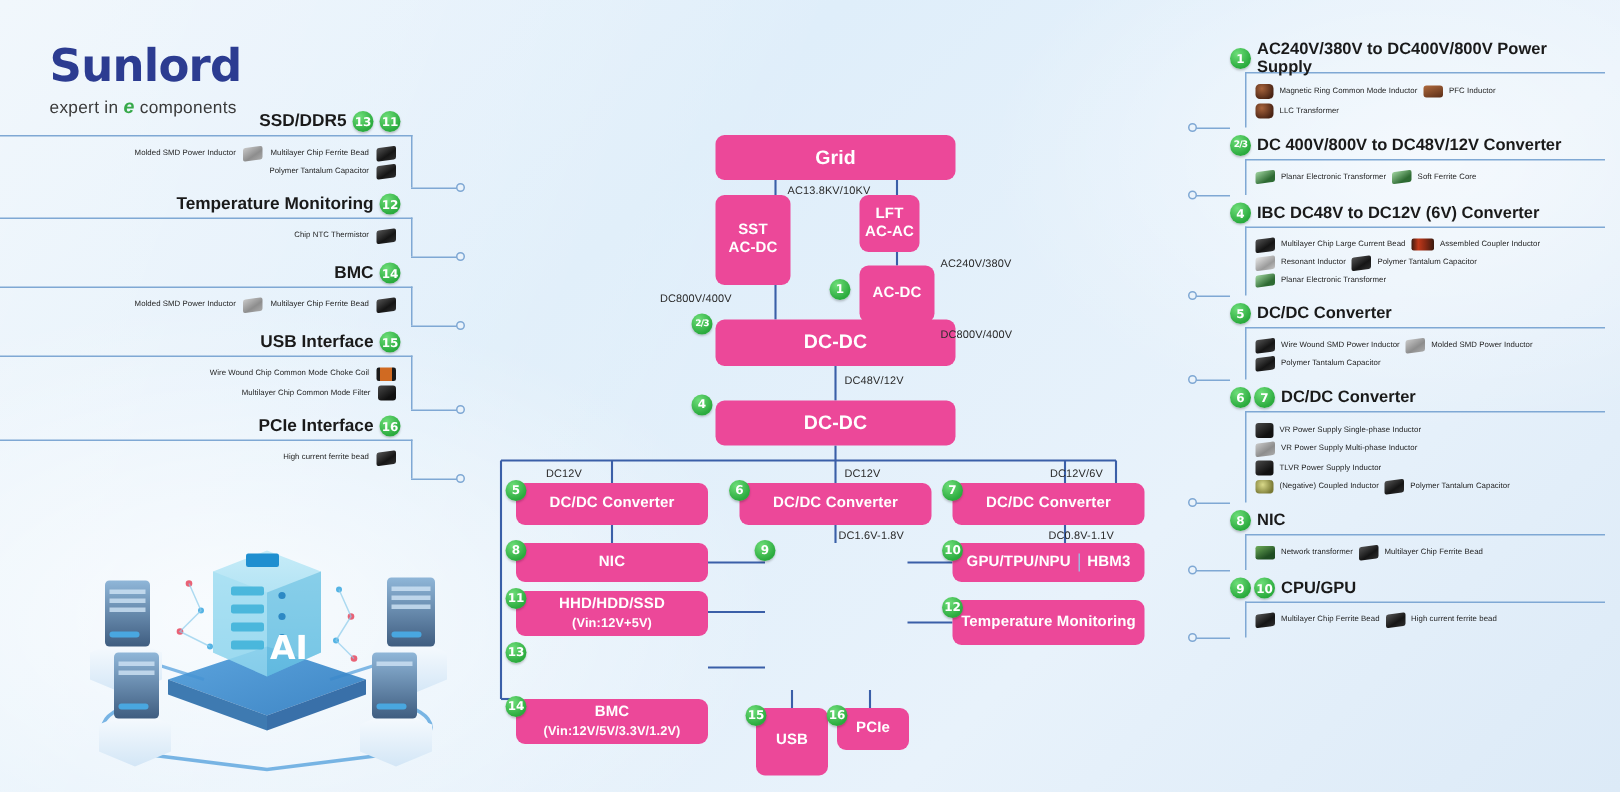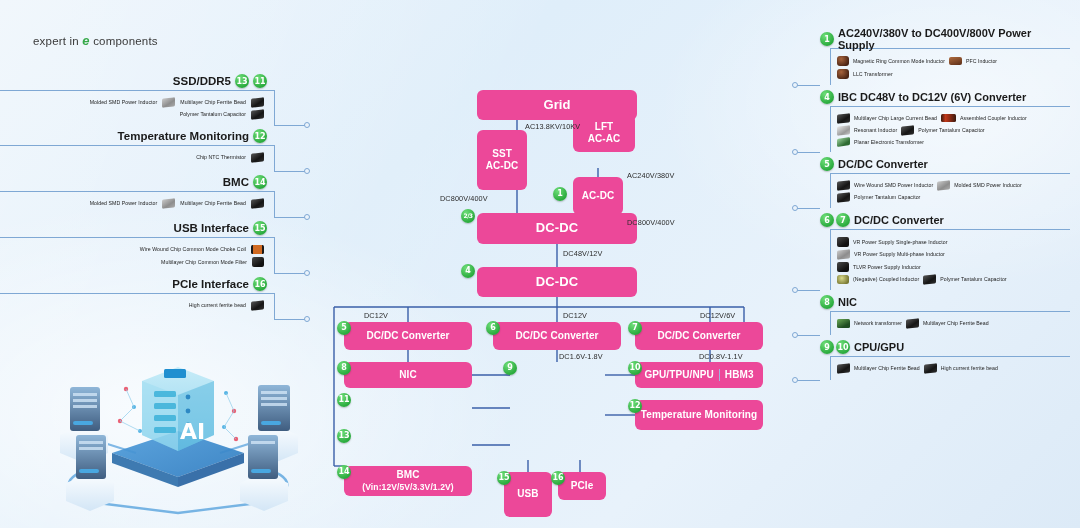--- a/index.html
+++ b/index.html
@@ -140,20 +140,21 @@
 
   
   #illus { position: absolute; left: 28px; top: 335px; width: 300px; height: 193px; }
 </style>
 </head>
 <body>
 
 <div class="bg-sheen"></div>
 
 <div id="logo">
+  <div class="logo-main">Sunlord</div>
   <div class="logo-sub"><span>expert in </span><span class="logo-e">e</span><span> components</span></div>
 </div>
 
 <div id="left-panel">
     <div class="lgroup">
       <div class="lhead">
         <span>SSD/DDR5</span>
         <span class="bdg">13</span>
         <span class="bdg">11</span>
       </div>
@@ -281,37 +282,41 @@
     </g>
   </svg>
 
   <div class="blk lg" style="left:157px;top:12px;width:160px;height:30px;">Grid</div>
 
   <div class="blk" style="left:157px;top:52px;width:50px;height:60px;">
     <span>SST</span>
     <span>AC-DC</span>
   </div>
 
-  <div class="blk" style="left:253px;top:36px;width:62px;height:38px;">
+  <div class="blk" style="left:253px;top:52px;width:40px;height:38px;">
     <span>LFT</span>
     <span>AC-AC</span>
   </div>
 
   <div class="blk" style="left:253px;top:99px;width:50px;height:38px;">AC-DC</div>
 
   <div class="blk lg" style="left:157px;top:135px;width:160px;height:31px;">DC-DC</div>
 
   <div class="blk lg" style="left:157px;top:189px;width:160px;height:30px;">DC-DC</div>
 
   <div class="blk" style="left:24px;top:244px;width:128px;height:28px;">DC/DC Converter</div>
   <div class="blk" style="left:173px;top:244px;width:128px;height:28px;">DC/DC Converter</div>
   <div class="blk" style="left:315px;top:244px;width:128px;height:28px;">DC/DC Converter</div>
 
   <div class="blk" style="left:24px;top:284px;width:128px;height:26px;">NIC</div>
 
+  <div class="blk" style="left:24px;top:316px;width:128px;height:30px;">
+    <span>HHD/HDD/SSD</span>
+    <span class="sub">(Vin:12V+5V)</span>
+  </div>
 
 
   <div class="blk" style="left:24px;top:388px;width:128px;height:30px;">
     <span>BMC</span>
     <span class="sub">(Vin:12V/5V/3.3V/1.2V)</span>
   </div>
 
 
   <div class="blk" style="left:184px;top:394px;width:48px;height:45px;">USB</div>
   <div class="blk" style="left:238px;top:394px;width:48px;height:28px;">PCIe</div>
@@ -363,20 +368,37 @@
       <div class="rbox">
         <div class="rrow">
           <span class="ci ci-copper"></span>
           <span class="cname">Magnetic Ring Common Mode Inductor</span>
           <span class="ci ci-copper2"></span>
           <span class="cname">PFC Inductor</span>
         </div>
         <div class="rrow">
           <span class="ci ci-copper"></span>
           <span class="cname">LLC Transformer</span>
+        </div>
+        <div class="rtail"></div>
+      </div>
+    </div>
+    <div class="rgroup">
+      <div class="rhead">
+        <span class="bdgs">
+          <span class="bdg split">2/3</span>
+        </span>
+        <span>DC 400V/800V to DC48V/12V Converter</span>
+      </div>
+      <div class="rbox">
+        <div class="rrow">
+          <span class="ci ci-green"></span>
+          <span class="cname">Planar Electronic Transformer</span>
+          <span class="ci ci-green"></span>
+          <span class="cname">Soft  Ferrite Core</span>
         </div>
         <div class="rtail"></div>
       </div>
     </div>
     <div class="rgroup">
       <div class="rhead">
         <span class="bdgs">
           <span class="bdg">4</span>
         </span>
         <span>IBC DC48V to DC12V (6V) Converter</span>

